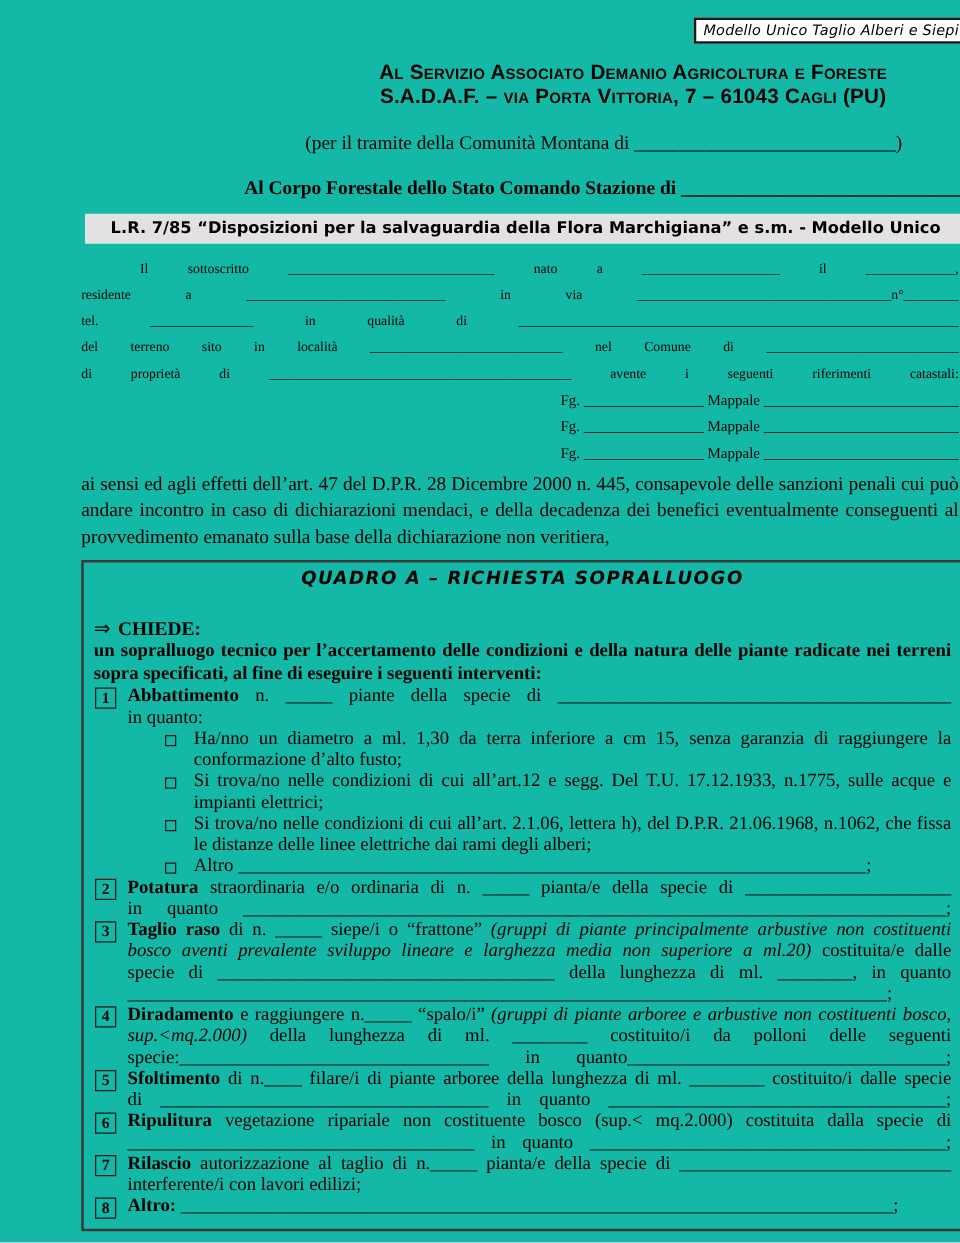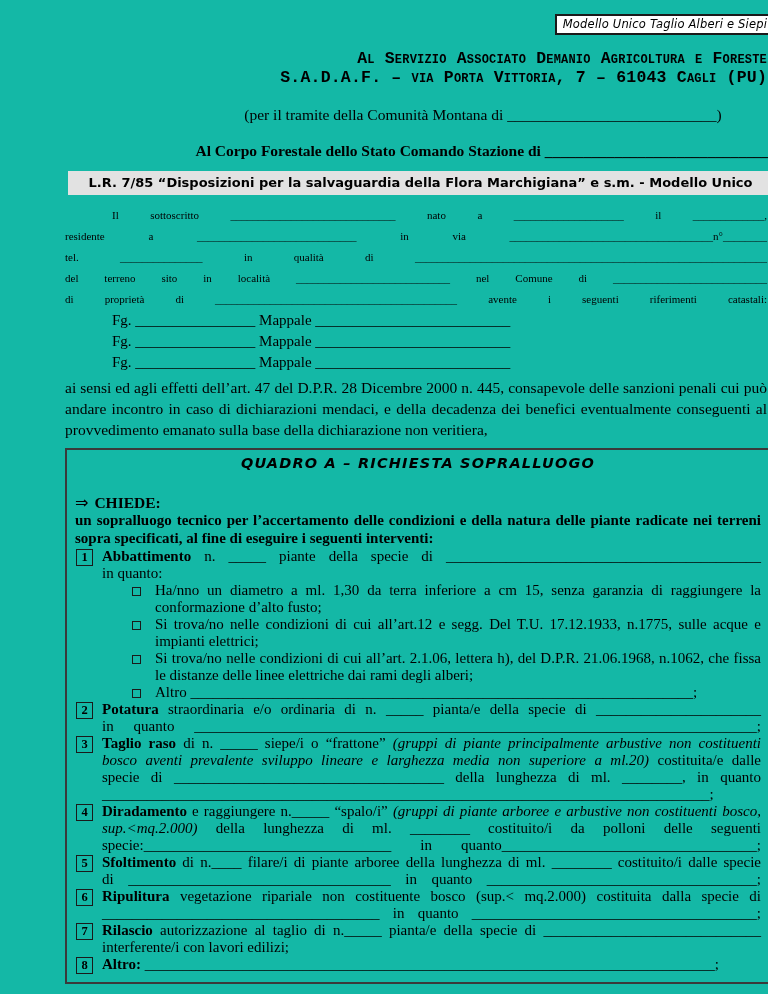--- a/index.html
+++ b/index.html
@@ -5,35 +5,35 @@
   html,body{margin:0;padding:0;background:#fff;}
   .page{position:relative;width:768px;height:994px;background:#14b8a6;overflow:hidden;
         font-family:"Liberation Serif",serif;color:#000;padding-left:32px;}
 
   
   .tagbox{position:absolute;top:14px;right:21px;border:2px solid #1a1a1a;padding:1px 6px 2px 6px;
           font-family:"DejaVu Sans",sans-serif;font-style:italic;font-size:11.5px;font-weight:500;
           letter-spacing:.2px;background:#fff;}
 
   
-  .recip{margin:49px 33px 0 214px;text-align:right;font-family:Liberation Mono, monospace;
+  .recip{margin:49px 33px 0 214px;text-align:center;font-family:Liberation Sans, sans-serif;
          font-weight:bold;font-variant:small-caps;font-size:16.5px;line-height:19px;letter-spacing:.2px;}
 
   .tramite{margin:17px 33px 0 167px;text-align:center;font-size:15.5px;line-height:21px;white-space:nowrap;}
 
   .corpo{margin:15px 27px 0 160px;text-align:center;font-weight:bold;font-size:15.5px;line-height:21px;white-space:nowrap;}
 
   .banner{margin:10px 27px 0 36px;background:#e2e2e2;text-align:center;
           font-family:"DejaVu Sans",sans-serif;font-weight:bold;font-size:13px;
           line-height:16px;padding:4px 2px;white-space:nowrap;overflow:hidden;}
 
   
   .intro{margin:10px 33px 0 33px;font-size:11px;}
   .intro .fline{line-height:21px;}
-  .fg{margin:0 33px 0 33px;font-size:15px;}
+  .fg{margin:0 33px 0 33px;font-size:12px;text-align:right;}
   .fg .fline{line-height:21px;text-indent:47px;}
   .ind{text-indent:47px;}
   .jst{text-align:justify;text-align-last:justify;}
   .b{font-weight:bold;}
   .i{font-style:italic;}
 
   .decl{margin:4px 33px 0 33px;font-size:15.5px;line-height:21px;text-align:justify;}
 
   
   .quadro{margin:8px 27px 0 33px;border:2px solid #3a3a3a;padding:3px 10px 8px 8px;

